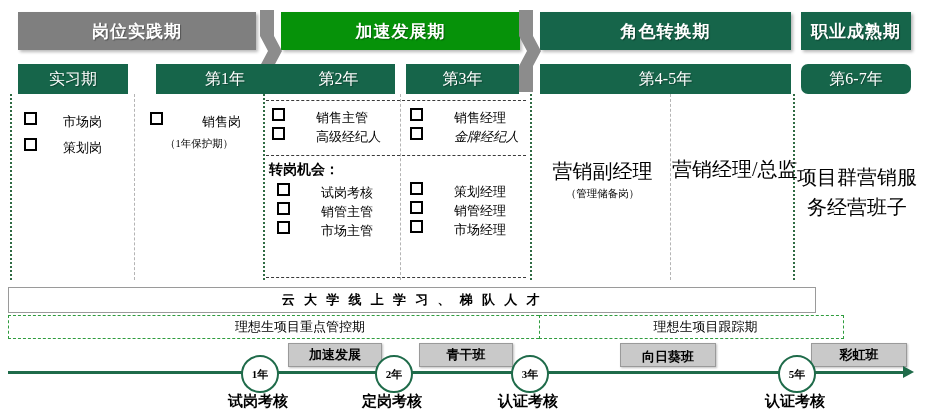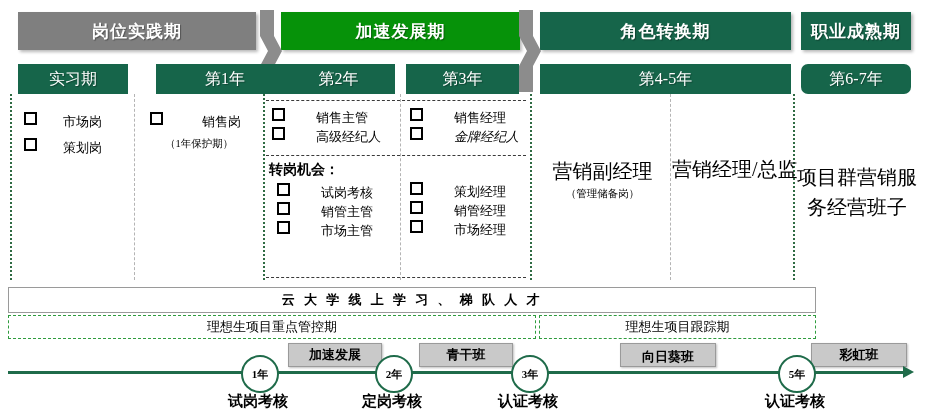--- a/index.html
+++ b/index.html
@@ -51,21 +51,21 @@
 
   
   .longbox{
     position:absolute;border:1px solid #9a9a9a;background:#fff;
     display:flex;align-items:center;justify-content:center;
     font-size:13px;font-weight:bold;letter-spacing:3px;white-space:nowrap;
   }
   .dashbox{
     position:absolute;border:1px dashed #2f9c3e;background:#fff;
     display:flex;align-items:center;justify-content:center;
-    font-size:13px;white-space:nowrap;
+    font-size:13px;white-space:nowrap;padding-left:28px;
   }
 
   
   .axis{position:absolute;height:3px;background:#1f6b4a;}
   .arrowhead{
     position:absolute;width:0;height:0;
     border-top:6px solid transparent;border-bottom:6px solid transparent;
     border-left:11px solid #1f6b4a;
   }
   .node{

